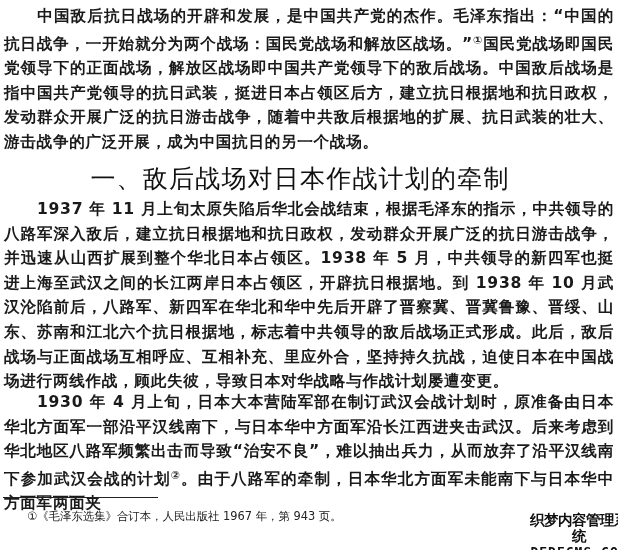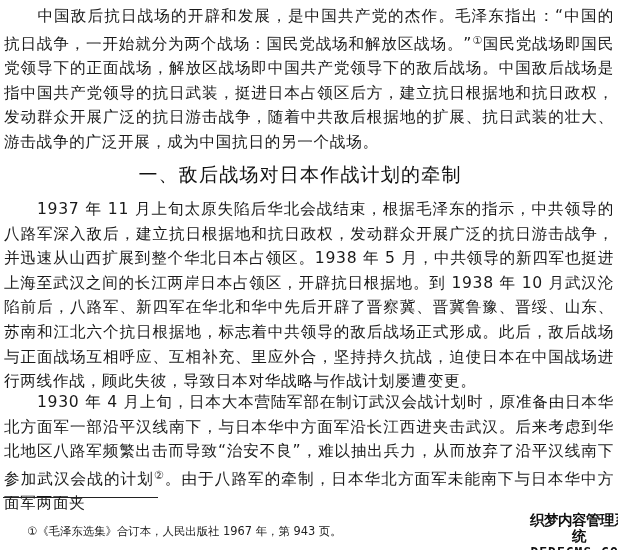--- a/index.html
+++ b/index.html
@@ -8,30 +8,31 @@
       font-family: "DejaVu Sans", "Liberation Sans", sans-serif;
       color: #1a1a1a;
     }
     .page { position: absolute; left: 0; top: 0; width: 618px; height: 550px; }
     .para {
       position: absolute; left: 4px; width: 610px;
       font-size: 15.6px; line-height: 24.6px;
       text-align: justify; text-align-last: left;
       letter-spacing: 0.7px;
       margin: 0;
+      font-weight: bold;
     }
     .para .indent { display: inline-block; width: 33px; }
     .sup { font-size: 11px; vertical-align: 5px; color: #333; }
     .heading {
       position: absolute; left: 0; top: 162px; width: 600px;
-      text-align: center; font-size: 19px; letter-spacing: 1.2px;
+      text-align: center; font-size: 25px; letter-spacing: 1.2px;
       margin: 0; font-weight: normal; color: #111;
     }
     .rule { position: absolute; left: 3px; top: 497px; width: 155px; height: 0; border-top: 1px solid #222; }
-    .footnotes { position: absolute; left: 27px; top: 524px; width: 590px; font-size: 11.4px; line-height: 14px; color: #222; }
+    .footnotes { position: absolute; left: 27px; top: 509px; width: 590px; font-size: 11.4px; line-height: 14px; color: #222; }
     .footnotes .fn { white-space: nowrap; }
     .watermark {
       position: absolute; left: 528px; top: 512px; width: 102px; height: 38px;
       background: #ffffff; text-align: center; color: #111;
       font-weight: bold; line-height: 16px;
     }
     .watermark .wm1 { font-size: 14.5px; letter-spacing: -0.5px; display: block; }
     .watermark .wm2 { font-size: 13px; letter-spacing: 1px; display: block; font-family: "DejaVu Sans Mono", monospace; }
   </style>
 </head>

